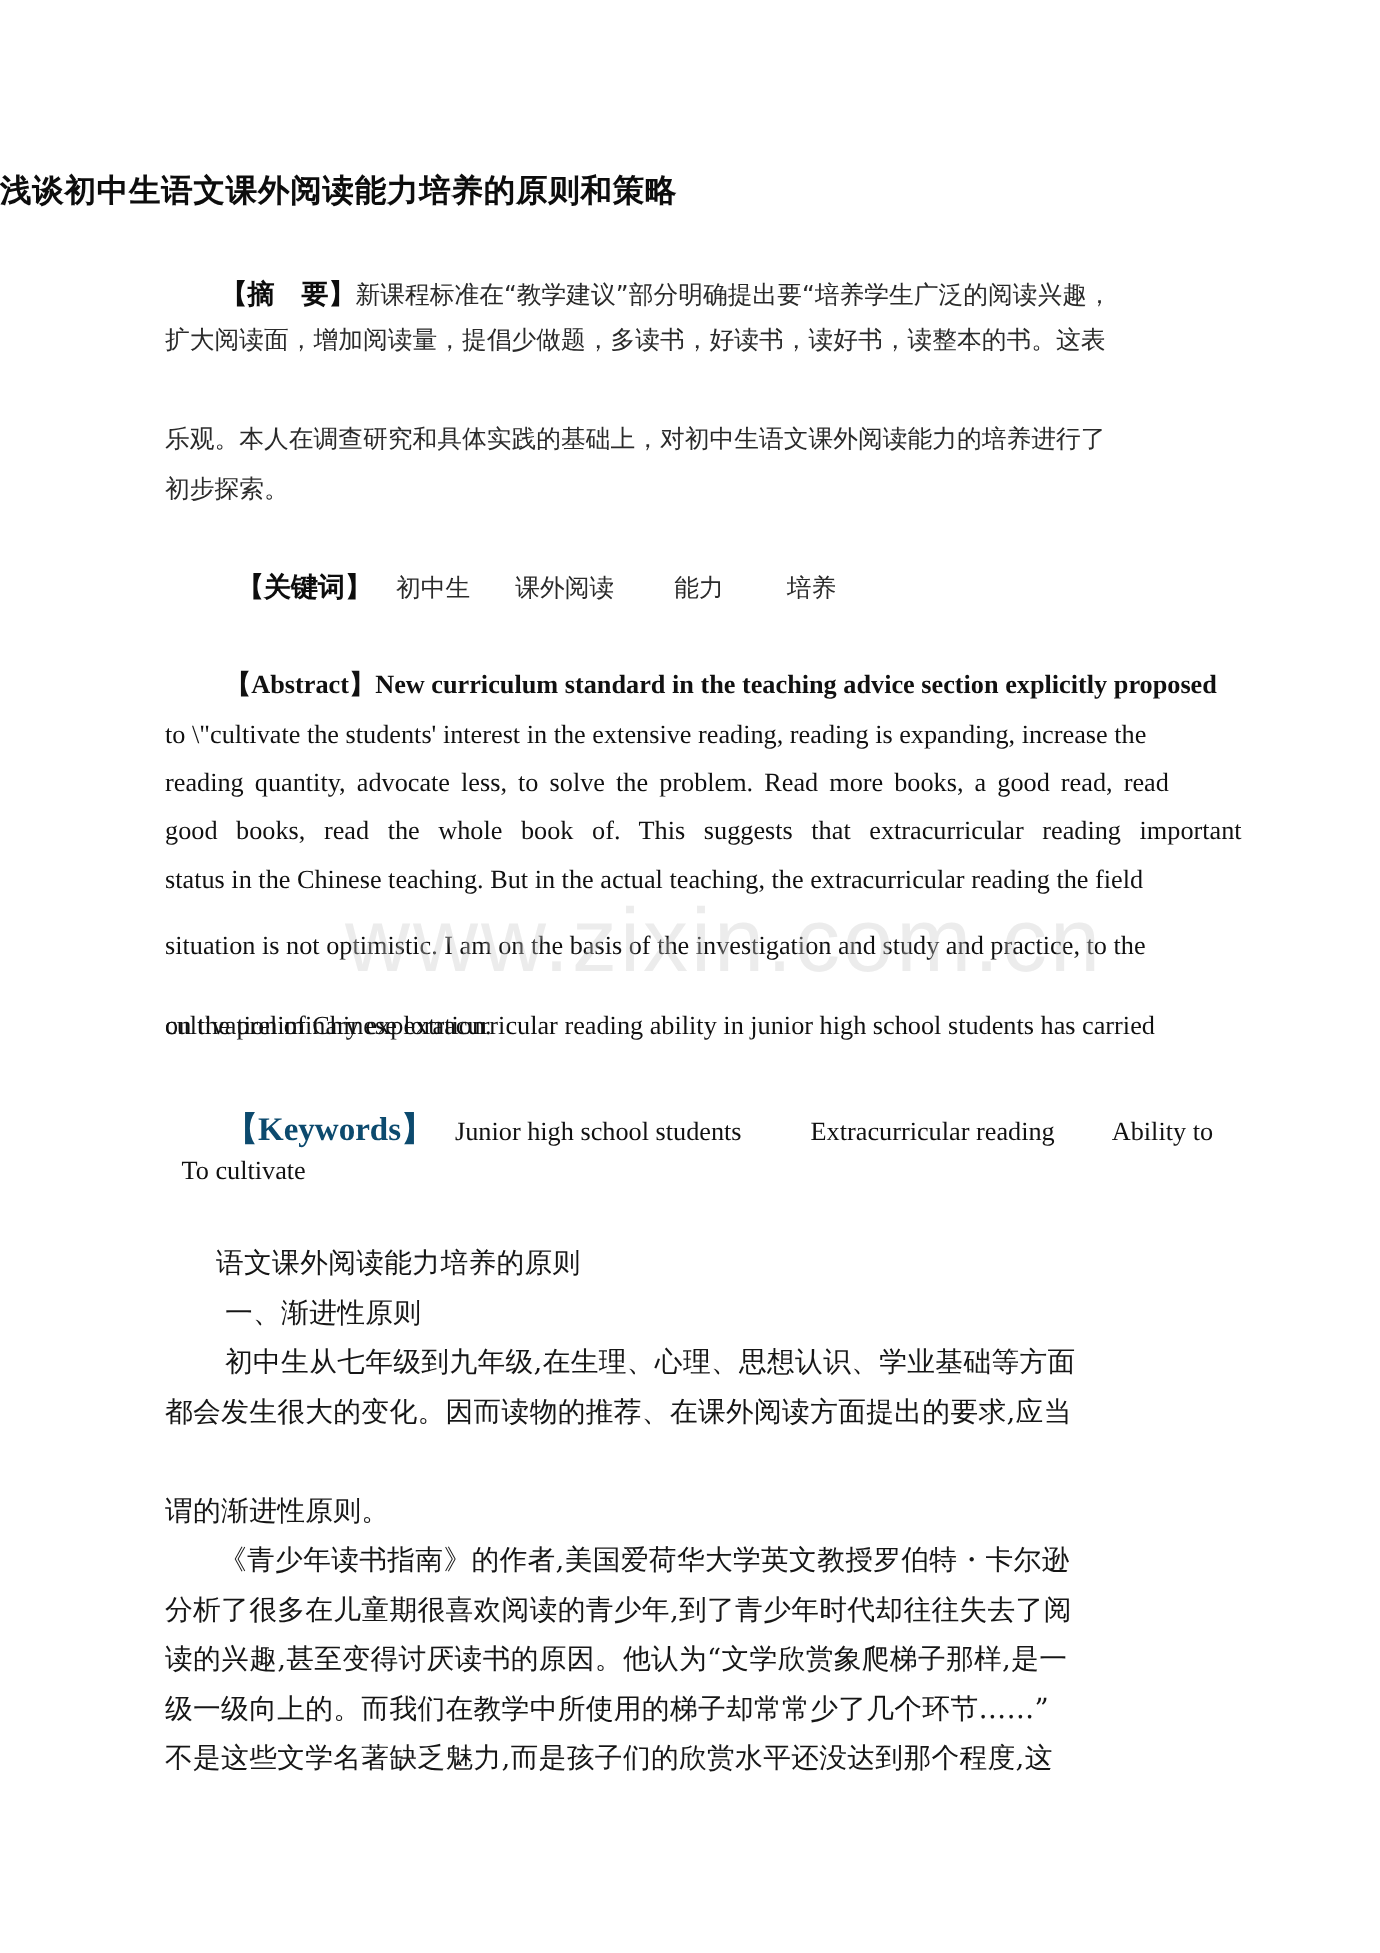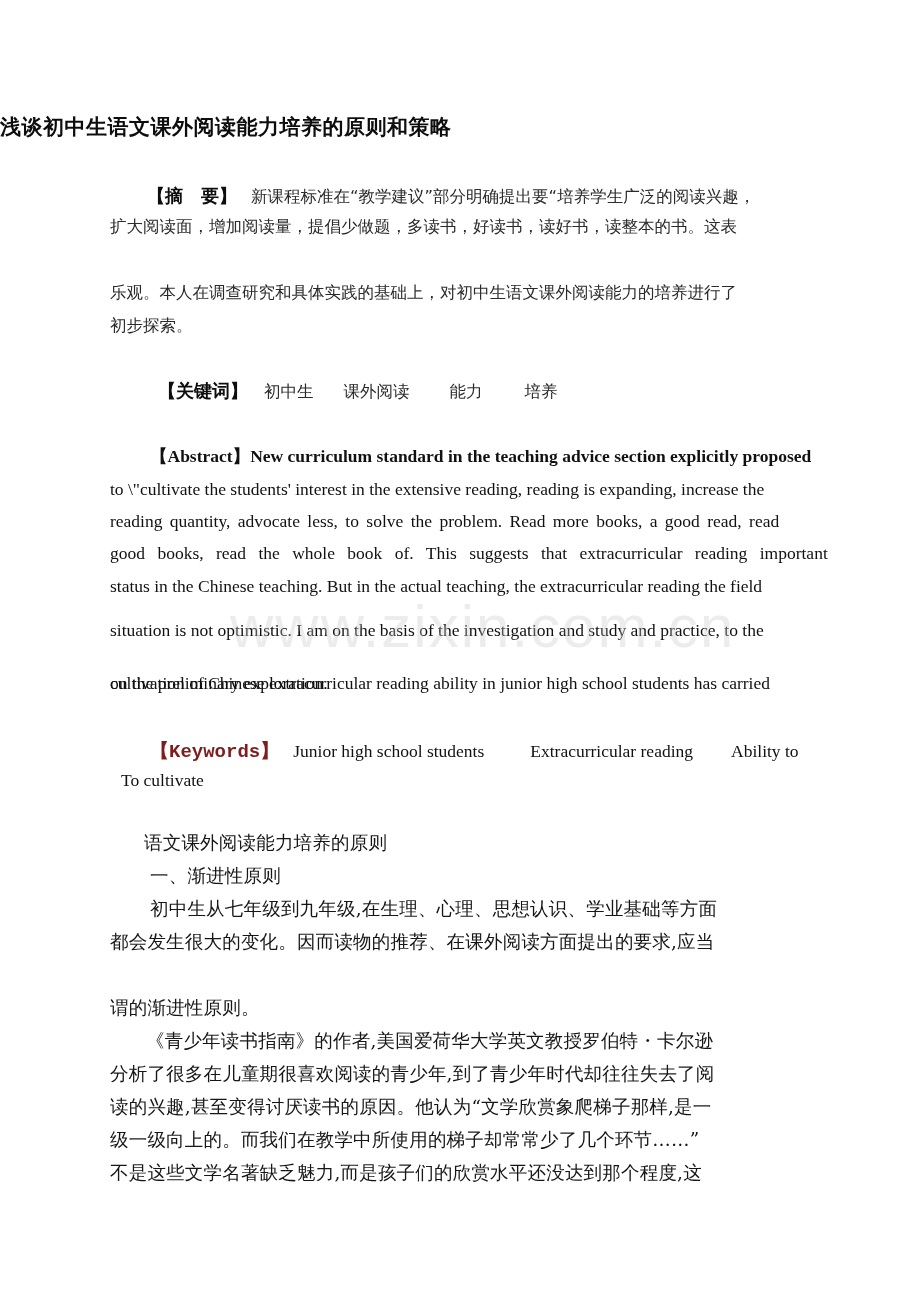--- a/index.html
+++ b/index.html
@@ -47,24 +47,24 @@
     }
 
     
     .en-line {
       font-family: "Liberation Serif", serif;
       font-size: 17.5px;
       color: #111111;
       line-height: 20px;
     }
     .en-bold {
-      font-family: Liberation Mono, monospace;
+      font-family: Liberation Serif, serif;
       font-weight: bold;
-      font-size: 19px;
-      color: #7f1d1d;
+      font-size: 22px;
+      color: #0c4a6e;
     }
 
     
     .body-line {
       font-family: "DejaVu Serif", serif;
       font-size: 18.5px;
       color: #161616;
       line-height: 22px;
       letter-spacing: 0.2px;
     }
@@ -79,21 +79,21 @@
     }
   </style>
 </head>
 <body>
 
 <div class="page">
 
   <div class="abs title">浅谈初中生语文课外阅读能力培养的原则和策略</div>
 
   <div class="abs" style="left:147px; top:184px;">
-    <span class="label-bold">【摘　要】</span><span class="cn-line" style="margin-left:14px;">新课程标准在“教学建议”部分明确提出要“培养学生广泛的阅读兴趣，</span>
+    <span class="label-bold">【摘　要】</span><span class="cn-line" style="">新课程标准在“教学建议”部分明确提出要“培养学生广泛的阅读兴趣，</span>
   </div>
   <div class="abs cn-line" style="left:110px; top:217px;">扩大阅读面，增加阅读量，提倡少做题，多读书，好读书，读好书，读整本的书。这表</div>
   <div class="abs cn-line" style="left:110px; top:283px;">乐观。本人在调查研究和具体实践的基础上，对初中生语文课外阅读能力的培养进行了</div>
   <div class="abs cn-line" style="left:110px; top:316px;">初步探索。</div>
 
   <div class="abs" style="left:158px; top:379px;">
     <span class="label-bold">【关键词】</span>
     <span class="cn-line" style="margin-left:12px;">初中生</span>
     <span class="cn-line" style="margin-left:26px;">课外阅读</span>
     <span class="cn-line" style="margin-left:36px;">能力</span>

